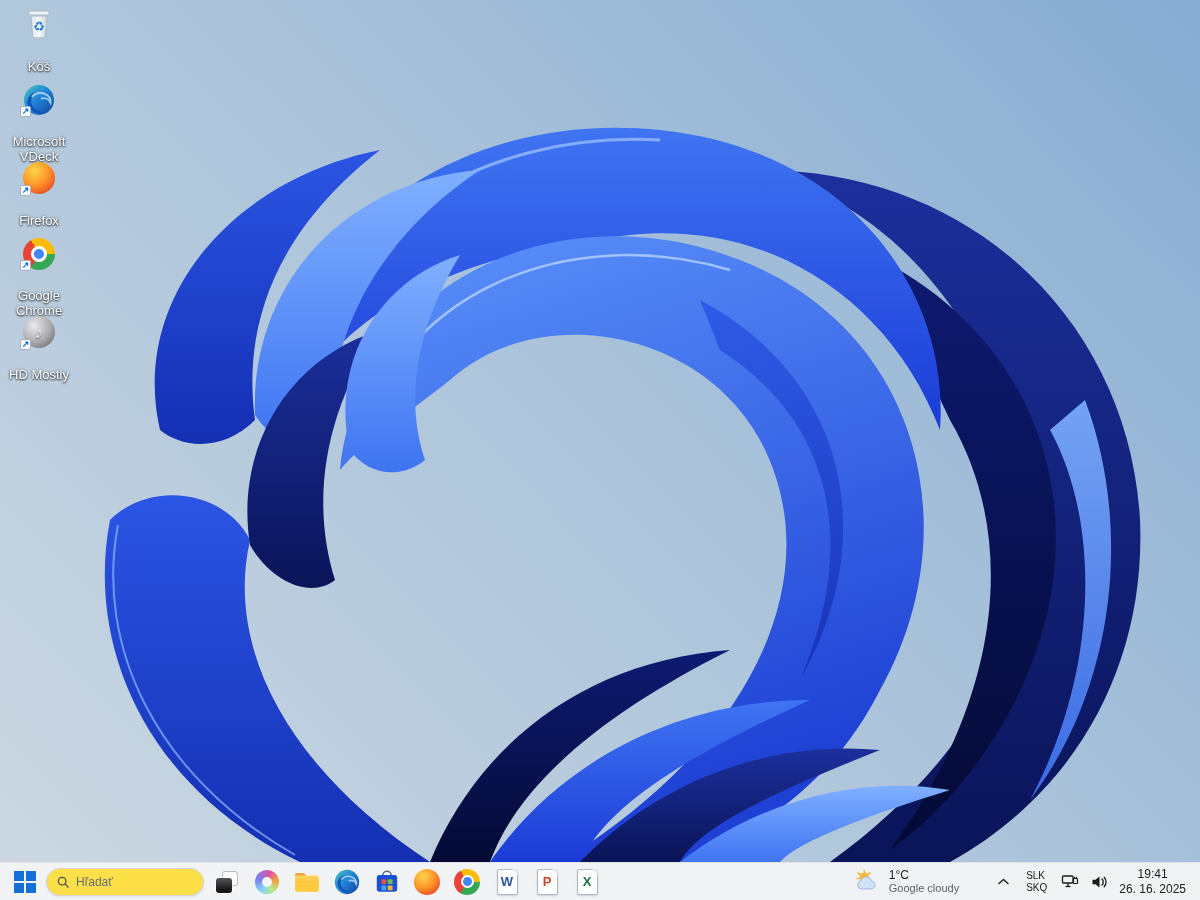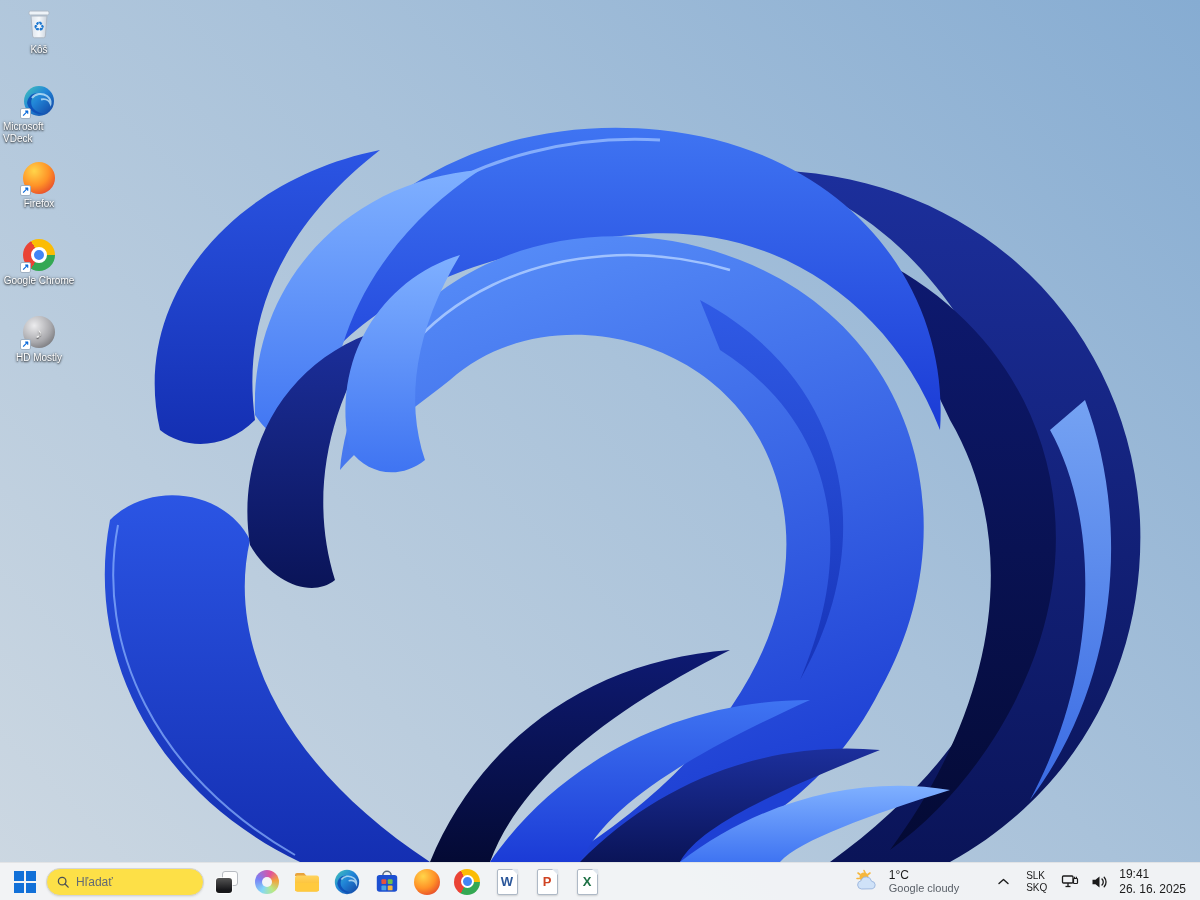--- a/index.html
+++ b/index.html
@@ -9,21 +9,21 @@
     position:relative; width:1200px; height:900px;
     background:linear-gradient(225deg,#86acd2 0%,#a9c2da 45%,#cdd8e2 100%);
   }
   .bloom { position:absolute; inset:0; }
 
   
   .desktop-icons { position:absolute; left:0; top:2px; width:78px; display:flex; flex-direction:column; z-index:5; }
   .dicon { width:78px; height:77px; display:flex; flex-direction:column; align-items:center; padding-top:5px; cursor:default; }
   .dicon .art { position:relative; width:34px; height:34px; display:flex; align-items:center; justify-content:center; }
   .dicon .lbl {
-    margin-top:3px; font-size:10px; line-height:1.15; color:#fff; text-align:left; max-width:72px;
+    margin-top:19px; font-size:13px; line-height:1.15; color:#fff; text-align:center; max-width:72px;
     text-shadow:0 1px 2px rgba(0,0,0,.85), 0 0 3px rgba(0,0,0,.45);
   }
   .shortcut {
     position:absolute; left:-2px; bottom:-1px; width:11px; height:11px; background:#fff;
     border:1px solid #9fb0c2; border-radius:2px; font-size:9px; line-height:9px; color:#0969da;
     display:flex; align-items:center; justify-content:center; font-weight:bold;
   }
   
   .circle { border-radius:50%; }
   .fox32 { width:32px; height:32px; background:radial-gradient(circle at 35% 28%, #ffd54a 0%, #ff9227 48%, #ec5a2a 75%, #b5286f 100%); }
@@ -75,21 +75,21 @@
   .w-l { color:#2b579a; } .p-l { color:#d04423; } .x-l { color:#1e7145; }
 
   
   .tb-right { margin-left:auto; display:flex; align-items:center; }
   .weather { display:flex; align-items:center; gap:7px; padding:2px 8px; border-radius:6px; cursor:pointer; margin-right:26px; }
   .wtxt { display:flex; flex-direction:column; line-height:1.2; }
   .wtemp { font-size:12px; color:#1b1b1b; }
   .wcond { font-size:11px; color:#5a6068; }
   .tray { display:flex; align-items:center; gap:9px; }
   .lang { display:flex; flex-direction:column; align-items:flex-start; line-height:1.15; font-size:10px; color:#1b1b1b; padding:1px 4px; border-radius:4px; cursor:pointer; }
-  .clock { text-align:left; font-size:12px; color:#1b1b1b; line-height:1.25; padding:1px 6px; border-radius:4px; cursor:pointer; margin-left:4px; }
+  .clock { text-align:center; font-size:12px; color:#1b1b1b; line-height:1.25; padding:1px 6px; border-radius:4px; cursor:pointer; margin-left:4px; }
   .trayic { display:flex; align-items:center; justify-content:center; width:20px; height:24px; border-radius:4px; cursor:pointer; }
 
   
   .watermark {
     position:absolute; right:4px; bottom:10px; z-index:20; pointer-events:none;
     font-family:"DejaVu Sans", sans-serif; font-weight:bold; font-size:31px; letter-spacing:1px;
     color:rgba(255,255,255,.16);
     -webkit-text-stroke:1.4px rgba(125,125,130,.55);
     text-stroke:1.4px rgba(125,125,130,.55);
     white-space:nowrap;

